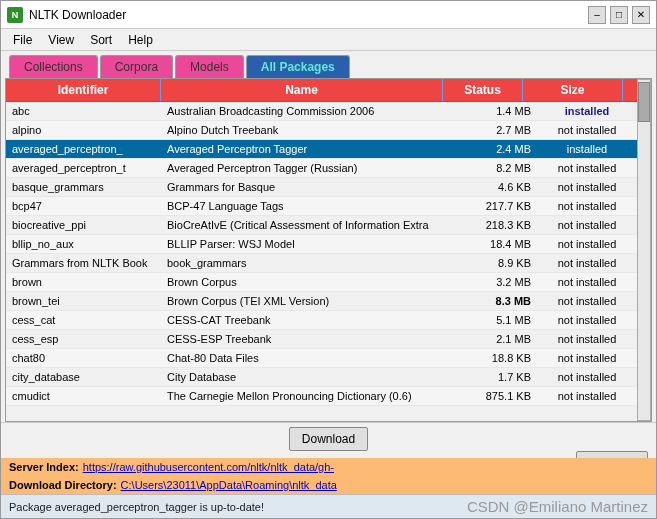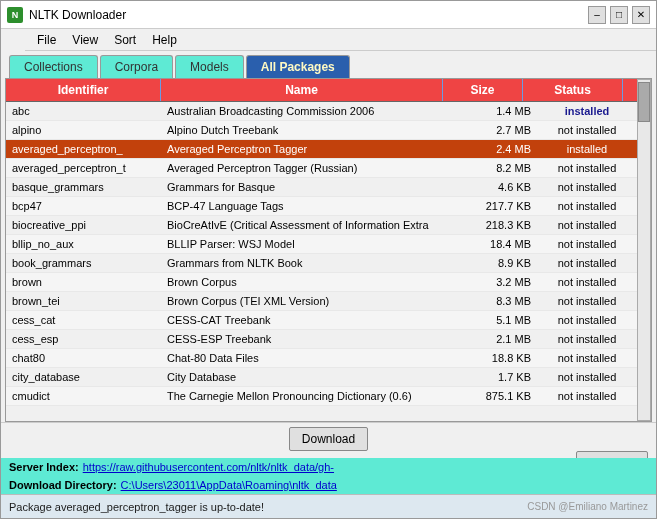--- a/index.html
+++ b/index.html
@@ -60,46 +60,45 @@
       justify-content: center;
       font-size: 10px;
     }
     .menu-bar {
       display: flex;
       padding: 2px 4px;
       background: #f0f0f0;
       border-bottom: 1px solid #ccc;
       height: 22px;
       align-items: center;
-      margin-left: 24px;
     }
     .menu-item {
       padding: 2px 8px;
       cursor: pointer;
       font-size: 12px;
     }
     .tabs-bar {
       display: flex;
       padding: 4px 8px 0;
       background: #f0f0f0;
       gap: 2px;
     }
     .tab {
       padding: 4px 14px;
       cursor: pointer;
       border: 1px solid #999;
       border-bottom: none;
       border-radius: 3px 3px 0 0;
       font-size: 12px;
-      background: #5eead4;
+      background: #ec4899;
       color: #333;
     }
     .tab.active {
       background: #2a5fad;
-      color: #fef9c3;
+      color: #5eead4;
       font-weight: bold;
     }
     .table-header {
       display: grid;
       grid-template-columns: 155px 1fr 80px 100px 14px;
       background: #ef4444;
       color: white;
       font-weight: bold;
       font-size: 12px;
       border-bottom: 1px solid #666;
@@ -116,21 +115,21 @@
     .table-row {
       display: grid;
       grid-template-columns: 155px 1fr 80px 100px;
       border-bottom: 1px solid #e8e8e8;
       font-size: 11px;
     }
     .table-row:nth-child(even) {
       background: #f5f5f5;
     }
     .table-row.highlighted {
-      background: #c2410c;
+      background: #0369a1;
       color: white;
     }
     .table-row .td {
       padding: 3px 6px;
       overflow: hidden;
       text-overflow: ellipsis;
       white-space: nowrap;
     }
     .table-row .td.installed {
       color: #1a1a8f;
@@ -154,21 +153,21 @@
       background: #e0e0e0;
       cursor: pointer;
       font-size: 12px;
       border-radius: 2px;
     }
     .btn-right {
       margin-left: auto;
     }
     .info-bar {
       padding: 3px 8px;
-      background: #5eead4;
+      background: #fdba74;
       font-size: 11px;
       display: flex;
       align-items: center;
       gap: 4px;
     }
     .info-bar a {
       color: #0000cc;
       text-decoration: underline;
     }
     .info-label {
@@ -183,21 +182,21 @@
       display: flex;
       align-items: center;
       justify-content: space-between;
       height: 24px;
     }
     .status-text {
       color: #1a1a1a;
     }
     .watermark {
       color: #999;
-      font-size: 10px;
+      font-size: 15px;
     }
     .scrollbar-track {
       width: 14px;
       background: #e8e8e8;
       border: 1px solid #aaa;
       display: flex;
       flex-direction: column;
       align-items: center;
     }
     .scrollbar-thumb {
@@ -239,22 +238,22 @@
     <div class="tab">Models</div>
     <div class="tab active">All Packages</div>
   </div>
 
   <div style="display:flex; flex:1; overflow:hidden; margin:0 4px; border:1px solid #999;">
     <div style="flex:1; overflow:hidden; display:flex; flex-direction:column;">
 
       <div class="table-header">
         <div class="th">Identifier</div>
         <div class="th">Name</div>
+        <div class="th">Status</div>
         <div class="th">Size</div>
-        <div class="th">Status</div>
       </div>
 
       <div class="table-body" id="table-body">
       <div class="table-row">
             <div class="td">abc</div>
             <div class="td">Australian Broadcasting Commission 2006</div>
             <div class="td" style="text-align: right;">1.4 MB</div>
             <div class="td installed" style="text-align: center;">installed</div>
           </div>
           <div class="table-row">
@@ -293,35 +292,35 @@
             <div class="td" style="text-align: right;">218.3 KB</div>
             <div class="td" style="text-align: center;">not installed</div>
           </div>
           <div class="table-row">
             <div class="td">bllip_no_aux</div>
             <div class="td">BLLIP Parser: WSJ Model</div>
             <div class="td" style="text-align: right;">18.4 MB</div>
             <div class="td" style="text-align: center;">not installed</div>
           </div>
           <div class="table-row">
+            <div class="td">Grammars from NLTK Book</div>
             <div class="td">book_grammars</div>
-            <div class="td">Grammars from NLTK Book</div>
             <div class="td" style="text-align: right;">8.9 KB</div>
             <div class="td" style="text-align: center;">not installed</div>
           </div>
           <div class="table-row">
             <div class="td">brown</div>
             <div class="td">Brown Corpus</div>
             <div class="td" style="text-align: right;">3.2 MB</div>
             <div class="td" style="text-align: center;">not installed</div>
           </div>
           <div class="table-row">
             <div class="td">brown_tei</div>
             <div class="td">Brown Corpus (TEI XML Version)</div>
-            <div class="td" style="text-align: right;">8.3 MB</div>
+            <div class="td" style="text-align: right; font-weight: bold;">8.3 MB</div>
             <div class="td" style="text-align: center;">not installed</div>
           </div>
           <div class="table-row">
             <div class="td">cess_cat</div>
             <div class="td">CESS-CAT Treebank</div>
             <div class="td" style="text-align: right;">5.1 MB</div>
             <div class="td" style="text-align: center;">not installed</div>
           </div>
           <div class="table-row">
             <div class="td">cess_esp</div>

